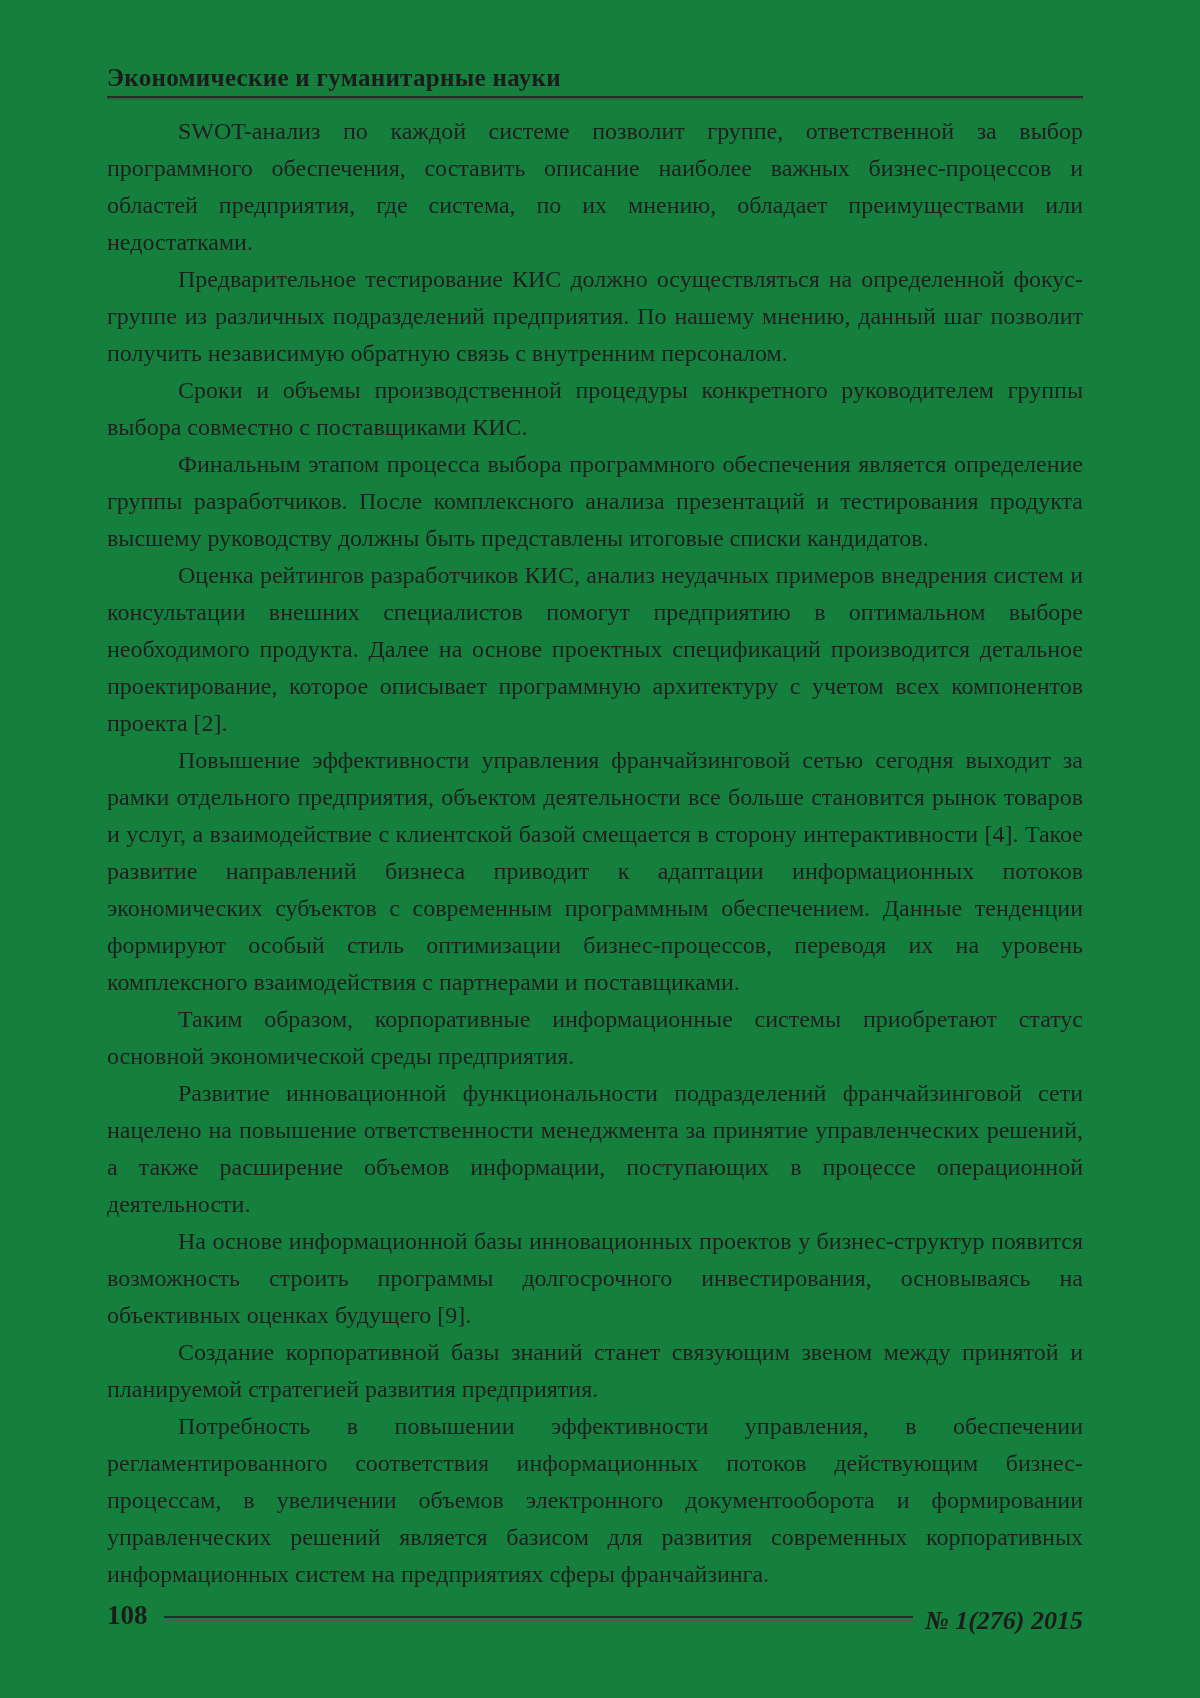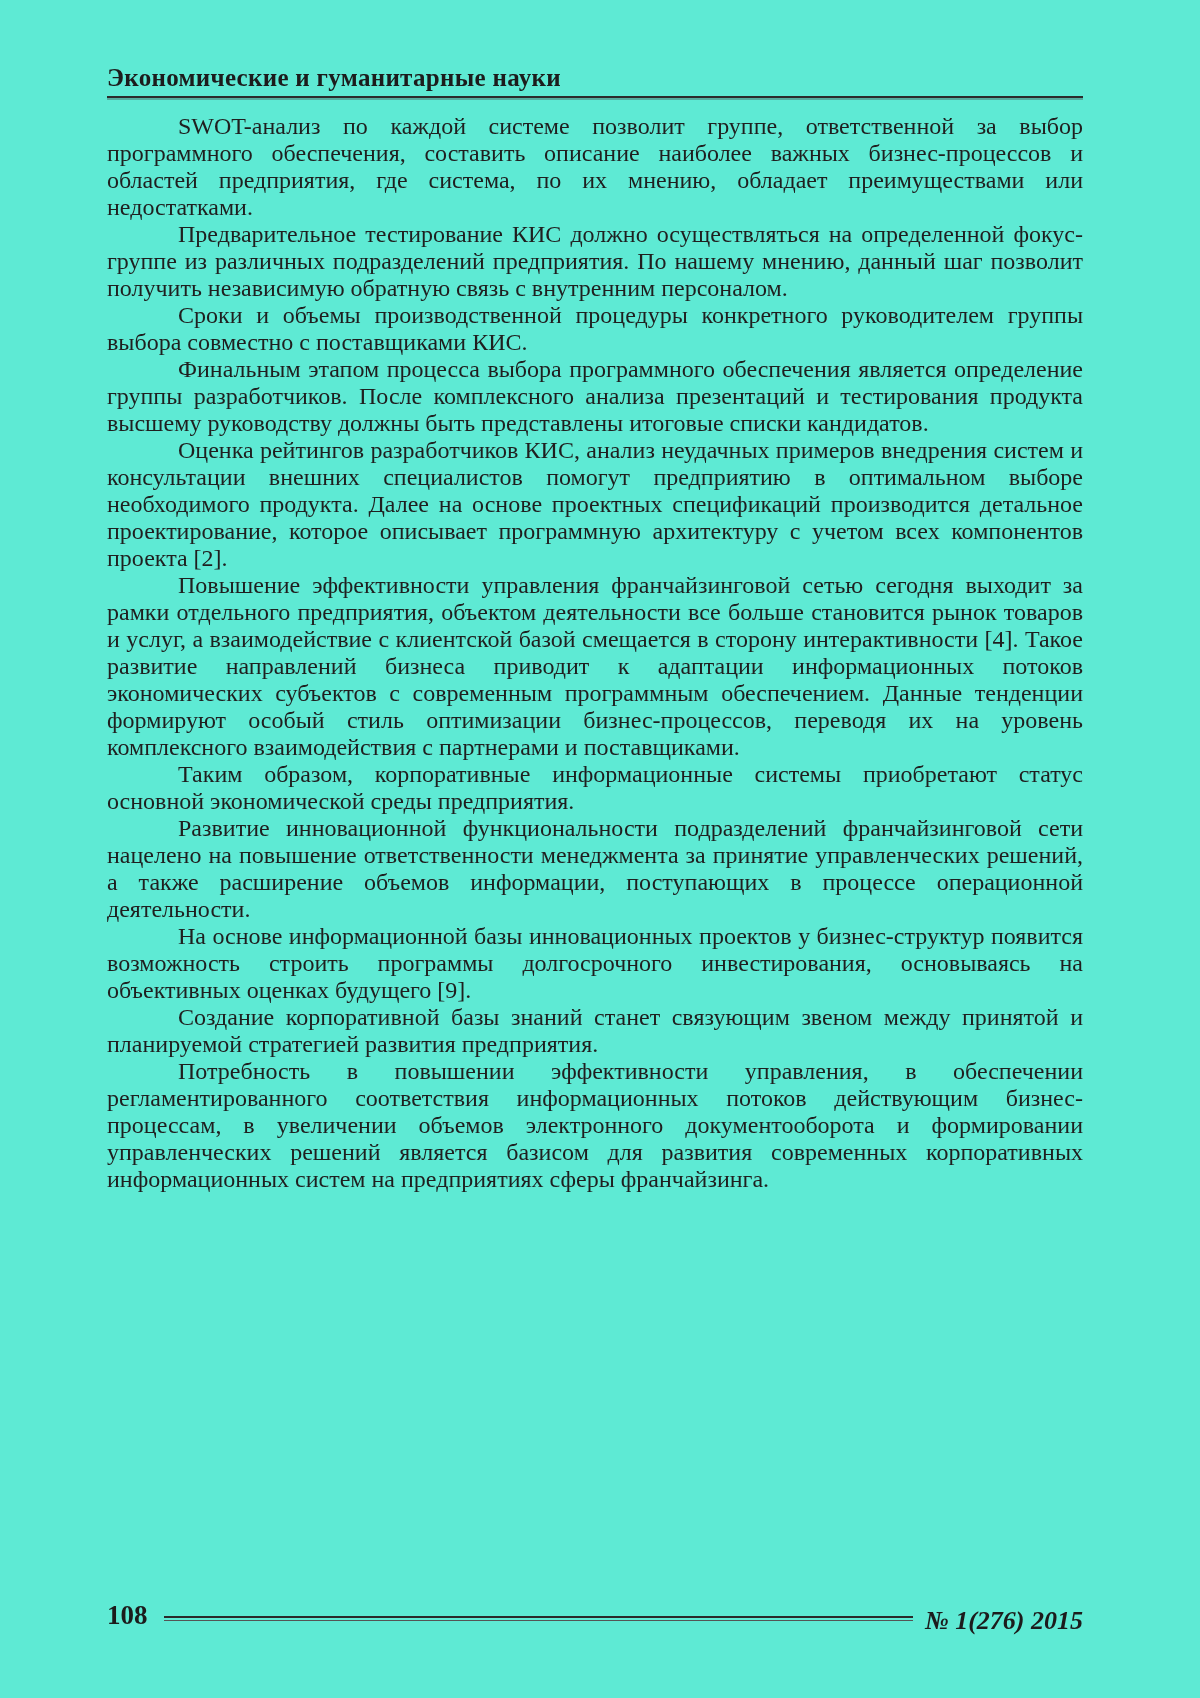--- a/index.html
+++ b/index.html
@@ -4,21 +4,21 @@
 <style>
   html, body {
     margin: 0;
     padding: 0;
     background: #ffffff;
   }
   .page {
     position: relative;
     width: 1200px;
     height: 1698px;
-    background: #5eead4;
+    background: #15803d;
     font-family: "Liberation Serif", "DejaVu Serif", serif;
     color: #1f1f1f;
     overflow: hidden;
   }
   .content {
     position: absolute;
     left: 107px;
     top: 64px;
     width: 976px;
   }
@@ -32,21 +32,21 @@
     font-weight: bold;
     letter-spacing: 0.3px;
     color: #1c1c1c;
   }
   .body-text {
     margin-top: 15px;
   }
   .body-text p {
     margin: 0;
     font-size: 24px;
-    line-height: 27px;
+    line-height: 37px;
     text-align: justify;
     text-indent: 71px;
     color: #1f1f1f;
   }
   .footer {
     position: absolute;
     left: 107px;
     top: 1594px;
     width: 976px;
     display: flex;

